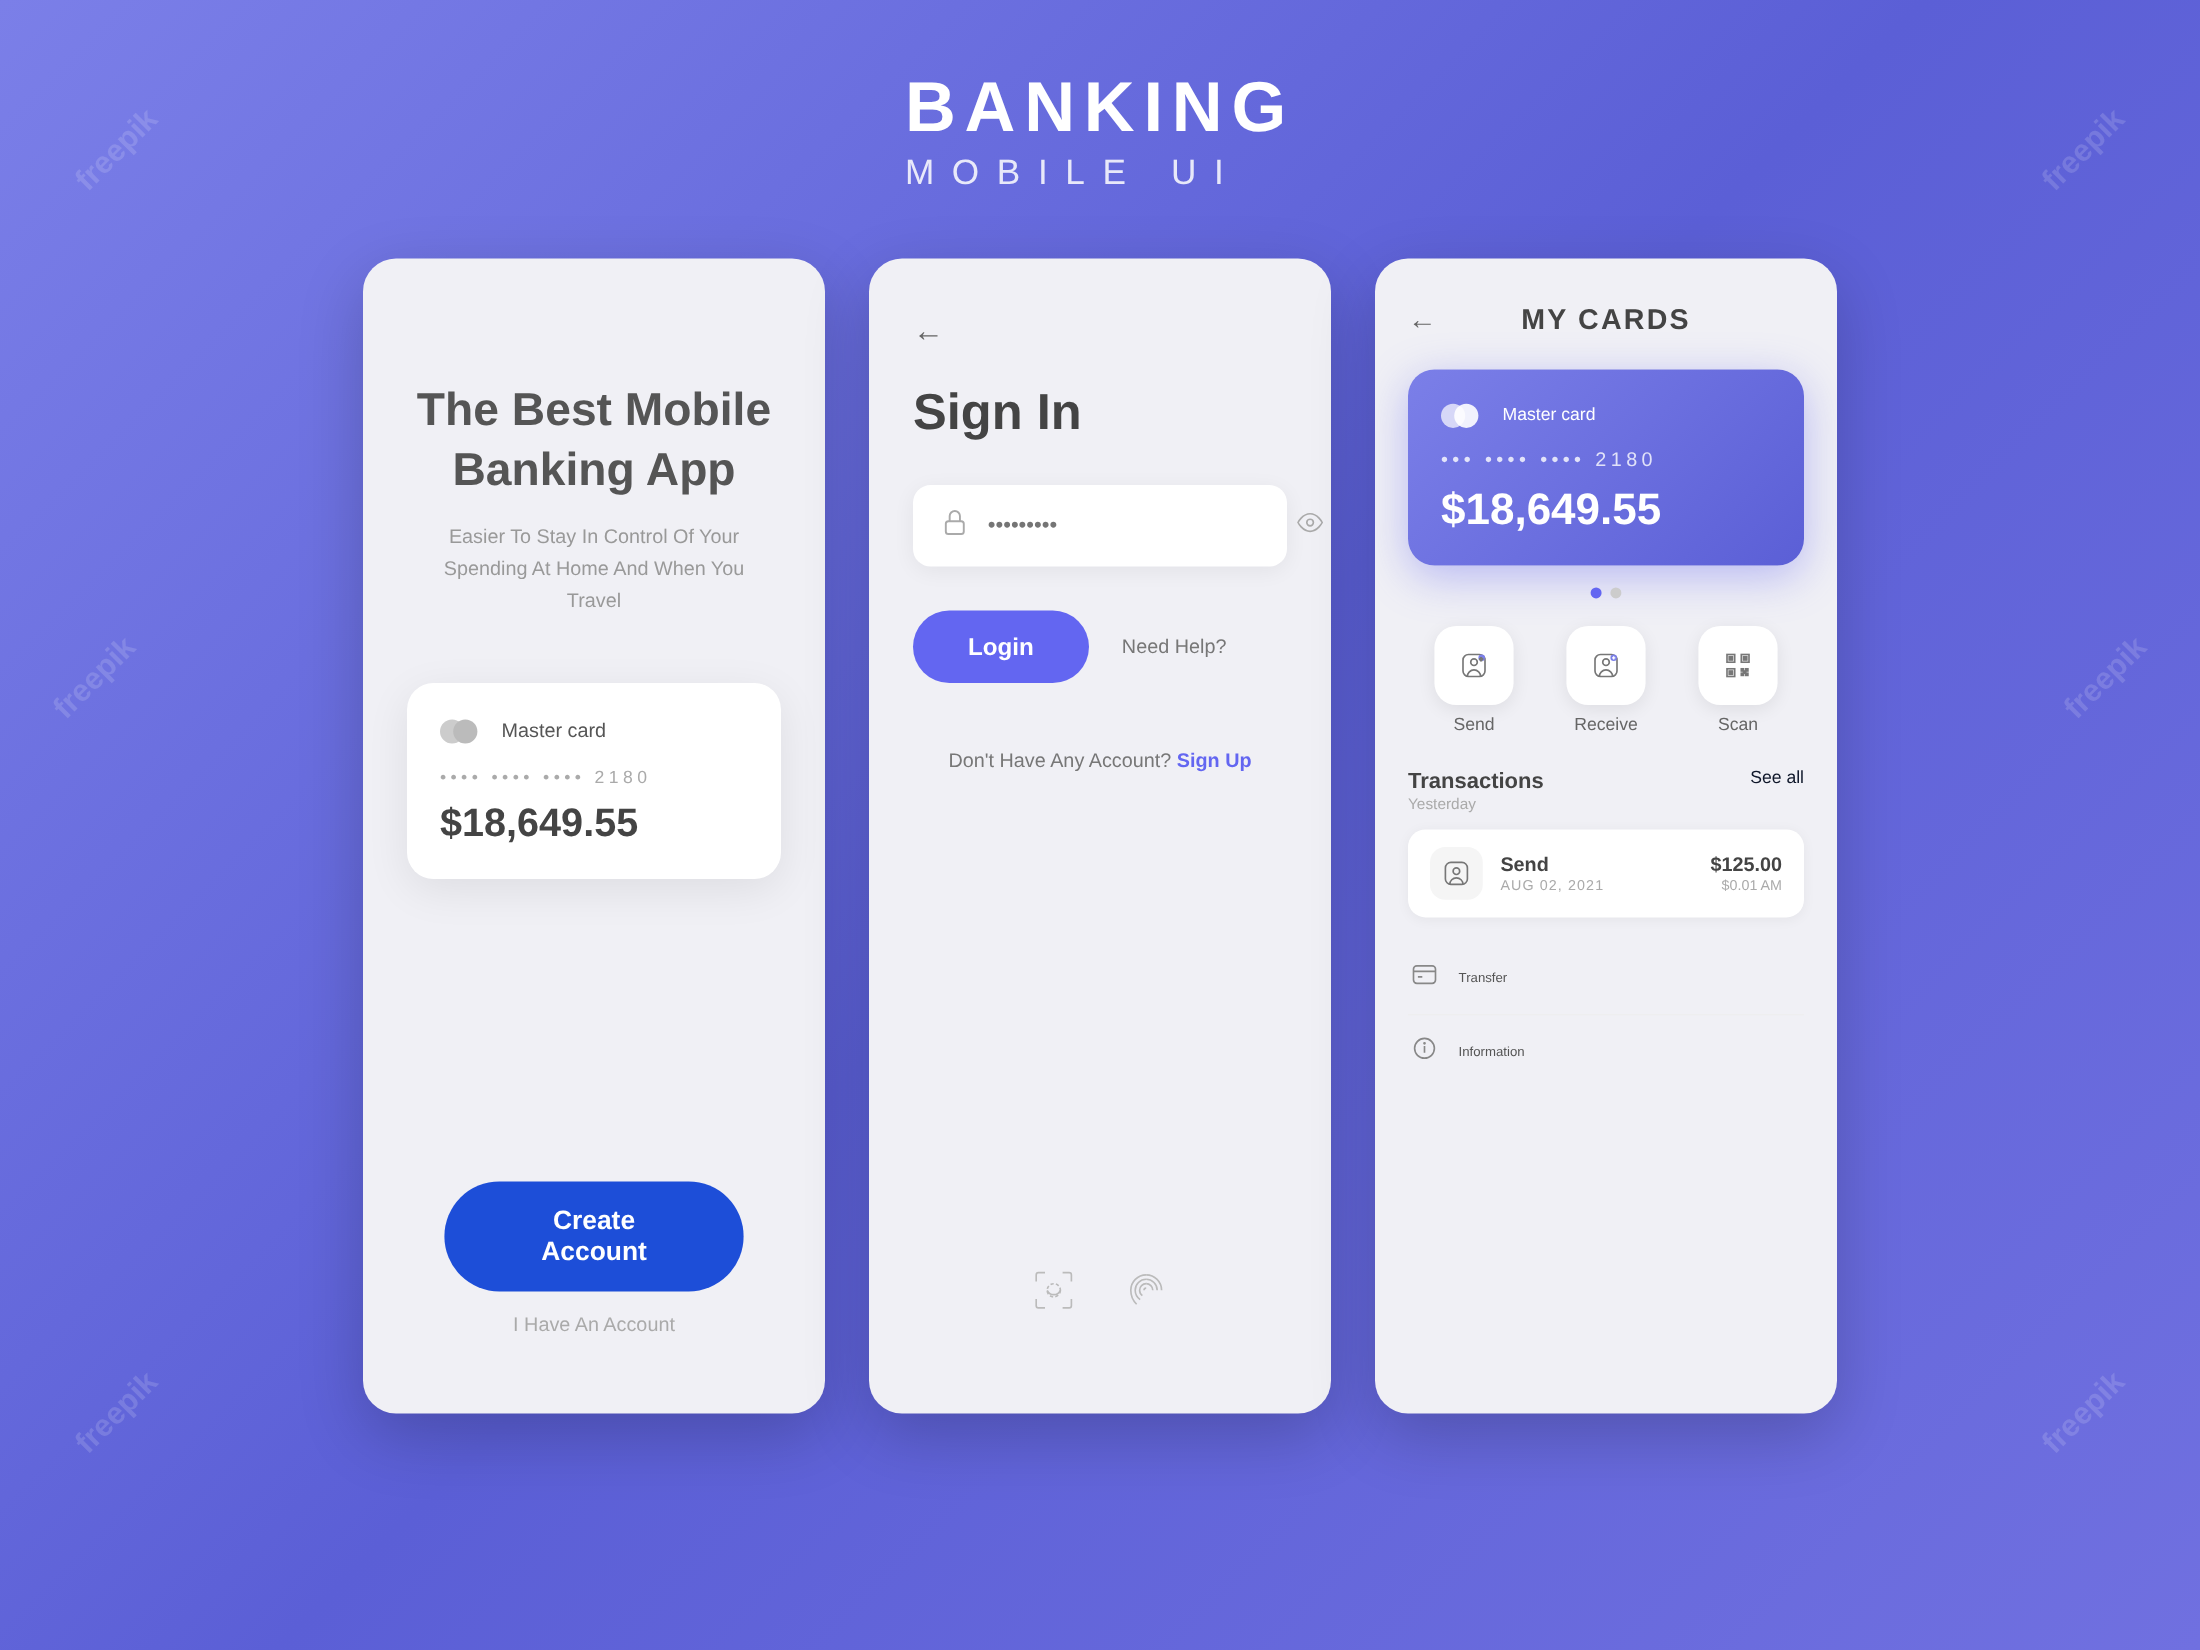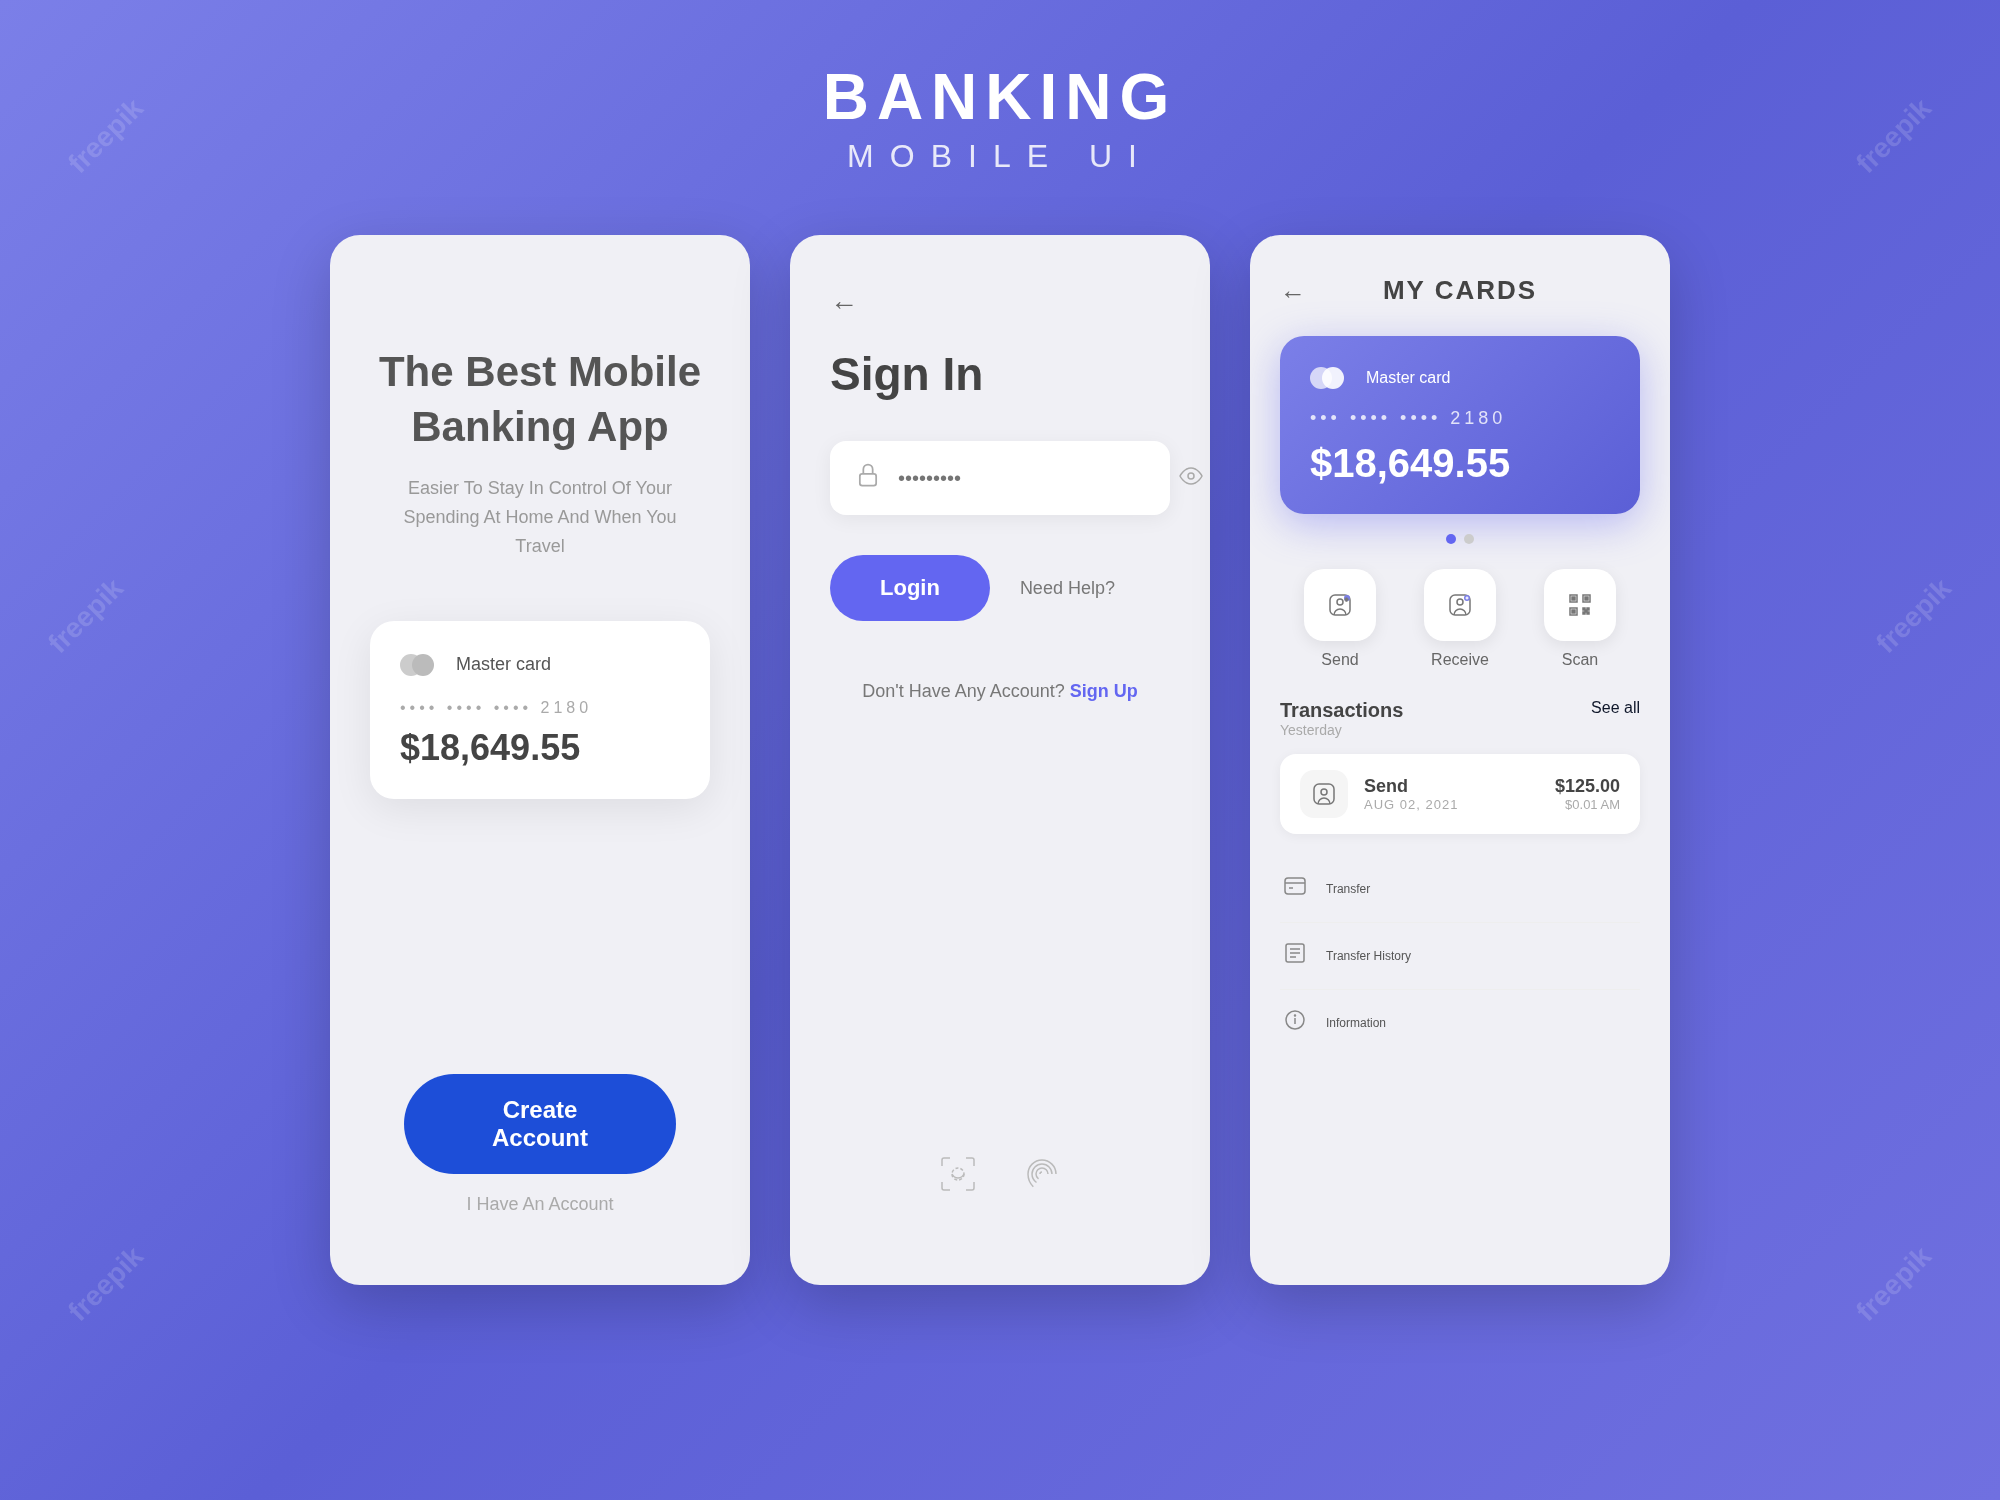--- a/index.html
+++ b/index.html
@@ -28,21 +28,21 @@
     }
     .watermark-tl { top: 120px; left: 60px; }
     .watermark-tr { top: 120px; right: 60px; }
     .watermark-ml { top: 600px; left: 40px; }
     .watermark-mr { top: 600px; right: 40px; }
     .watermark-bl { bottom: 200px; left: 60px; }
     .watermark-br { bottom: 200px; right: 60px; }
 
     .header {
       margin-top: 60px;
-      text-align: center;
+      text-align: left;
       color: white;
       margin-bottom: 60px;
     }
 
     .header-title {
       font-size: 64px;
       font-weight: 800;
       letter-spacing: 8px;
       text-transform: uppercase;
     }
@@ -690,31 +690,20 @@
             <rect x="2" y="4" width="20" height="16" rx="3"></rect>
             <line x1="2" y1="9" x2="22" y2="9"></line>
             <line x1="6" y1="14" x2="10" y2="14"></line>
           </svg>
         </span>
         <span class="menu-label">Transfer</span>
       </div>
       <div class="menu-item">
         <span class="menu-icon">
           <svg width="24" height="24" viewBox="0 0 24 24" fill="none" stroke="#888" stroke-width="1.5">
-            <rect x="3" y="3" width="18" height="18" rx="2"></rect>
-            <line x1="7" y1="8" x2="17" y2="8"></line>
-            <line x1="7" y1="12" x2="17" y2="12"></line>
-            <line x1="7" y1="16" x2="13" y2="16"></line>
-          </svg>
-        </span>
-        <span class="menu-label">Transfer History</span>
-      </div>
-      <div class="menu-item">
-        <span class="menu-icon">
-          <svg width="24" height="24" viewBox="0 0 24 24" fill="none" stroke="#888" stroke-width="1.5">
             <circle cx="12" cy="12" r="9"></circle>
             <line x1="12" y1="10" x2="12" y2="16"></line>
             <circle cx="12" cy="7.5" r="0.5" fill="#888"></circle>
           </svg>
         </span>
         <span class="menu-label">Information</span>
       </div>
     </div>
   </div>
 

